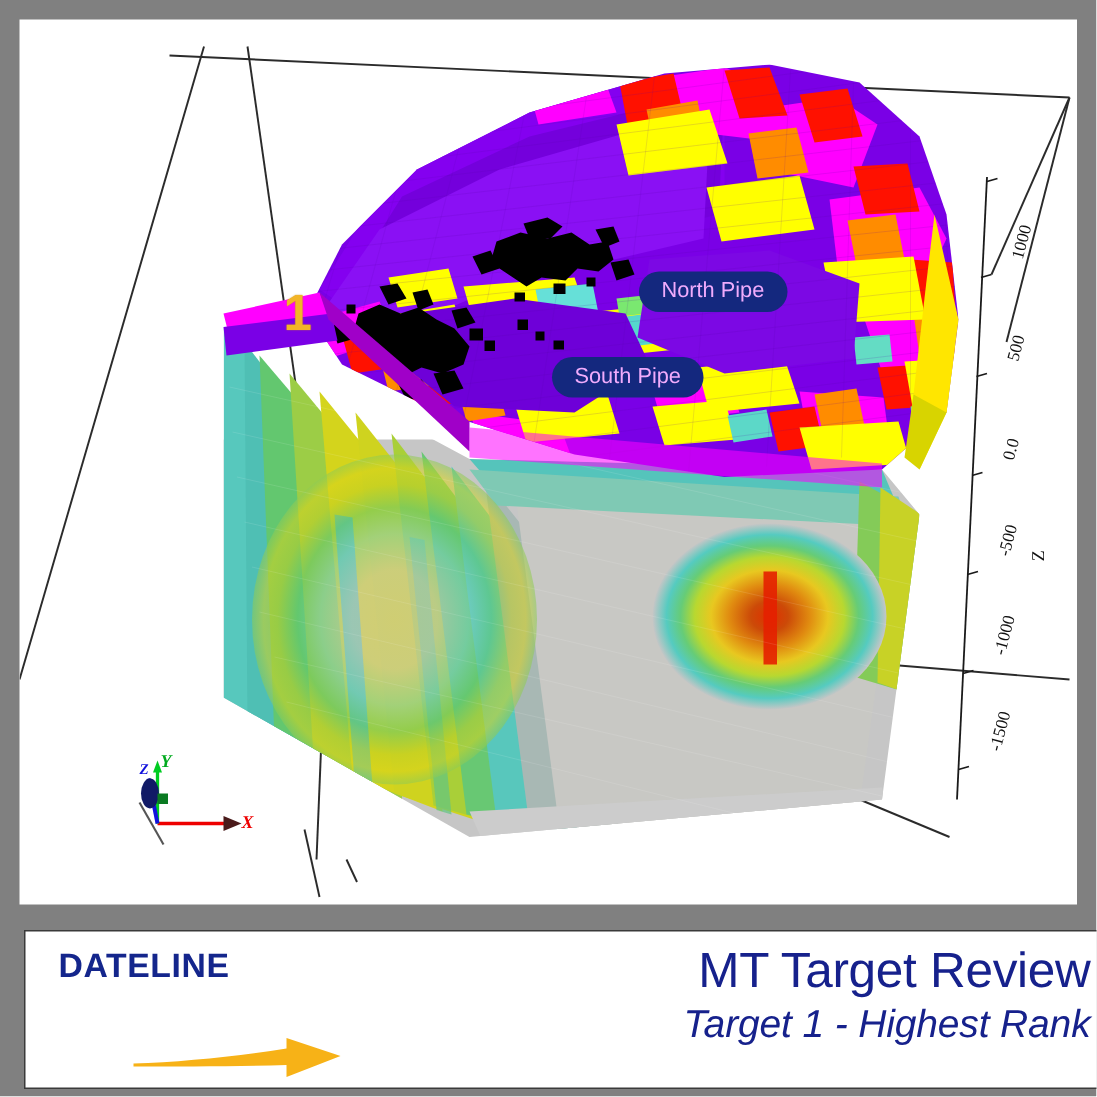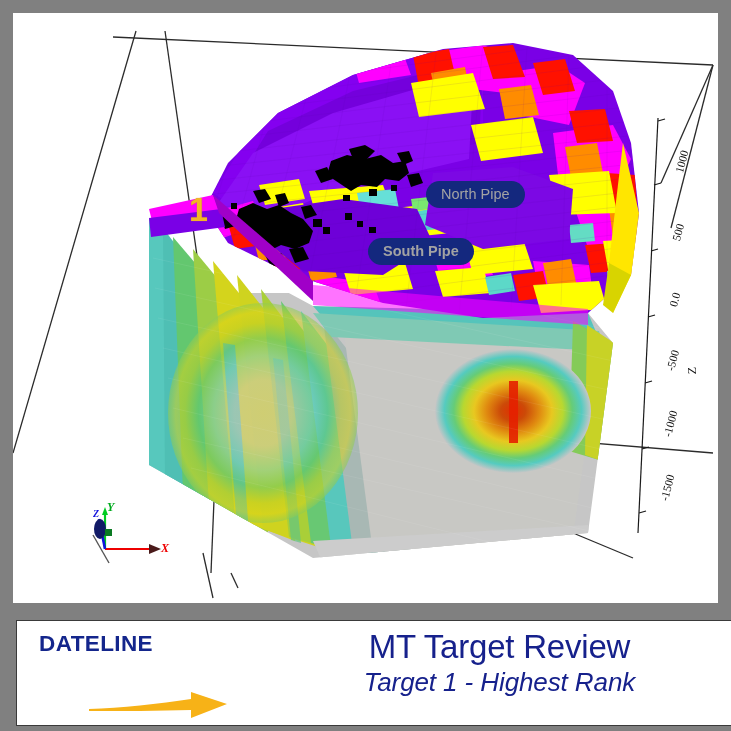--- a/index.html
+++ b/index.html
@@ -19,29 +19,29 @@
     background:#ffffff;border:1.5px solid #3a3a3a;box-sizing:border-box;
     display:flex;align-items:center;
   }
   .logo-block{position:absolute;left:22px;top:10px;width:215px;height:86px;}
   .logo-line{
     color:#14268c;font-weight:bold;font-size:22.5px;letter-spacing:.4px;
     line-height:25px;font-family:"Liberation Sans",sans-serif;
   }
   .logo-arrow{position:absolute;left:48px;top:58px;}
   .title-block{
-    position:absolute;left:255px;top:6px;width:455px;text-align:center;
+    position:absolute;left:255px;top:6px;width:455px;text-align:right;
     color:#16218c;
   }
   .title-main{font-size:33px;line-height:39px;letter-spacing:-.2px;}
   .title-sub{font-size:26px;line-height:33px;letter-spacing:-.1px;font-style:italic;}
 
   
   .pipe-label{
-    position:absolute;background:#14287e;color:#a3a3a3;border-radius:18px;
+    position:absolute;background:#14287e;color:#f0abfc;border-radius:18px;
     font-size:14.5px;padding:5px 15px 6px;white-space:nowrap;
     font-family:"Liberation Sans",sans-serif;
   }
   .target-num{
     position:absolute;color:#f2b528;font-size:34px;font-weight:bold;
     font-family:"Liberation Sans",sans-serif;text-shadow:0 0 1px #c98b10;
   }
   
   .ztick{
     position:absolute;font-size:11.5px;color:#111;
@@ -329,21 +329,21 @@
     <span class="ztick" style="left:657px;top:226px;transform:rotate(-75deg);">500</span>
     <span class="ztick" style="left:654px;top:292px;transform:rotate(-75deg);">0.0</span>
     <span class="ztick" style="left:651px;top:356px;transform:rotate(-75deg);">-500</span>
     <span class="ztick" style="left:648px;top:422px;transform:rotate(-75deg);">-1000</span>
     <span class="ztick" style="left:645px;top:486px;transform:rotate(-75deg);">-1500</span>
     <span class="zaxis-title" style="left:676px;top:350px;transform:rotate(-90deg);">Z</span>
 
     <div class="target-num" style="left:176px;top:177px;">1</div>
 
     <div class="pipe-label" style="left:413px;top:168px;">North Pipe</div>
-    <div class="pipe-label" style="left:355px;top:225px;font-weight:bold;">South Pipe</div>
+    <div class="pipe-label" style="left:355px;top:225px;">South Pipe</div>
 
     <svg width="110" height="90" style="left:62px;top:480px;">
       <g stroke-width="2" fill="none">
         <path d="M30,56 L78,56" stroke="#ee0000" stroke-width="2.2"></path>
         <path d="M30,56 L30,20" stroke="#00cc22" stroke-width="2.2"></path>
         <path d="M30,56 L24,26" stroke="#1111dd" stroke-width="2.6"></path>
       </g>
       <path d="M74,51 L86,56 L74,61 Z" fill="#4a1a1a"></path>
       <path d="M27,22 L33,22 L30,14 Z" fill="#00cc22"></path>
       <ellipse cx="25" cy="36" rx="6" ry="10" fill="#111a66"></ellipse>

